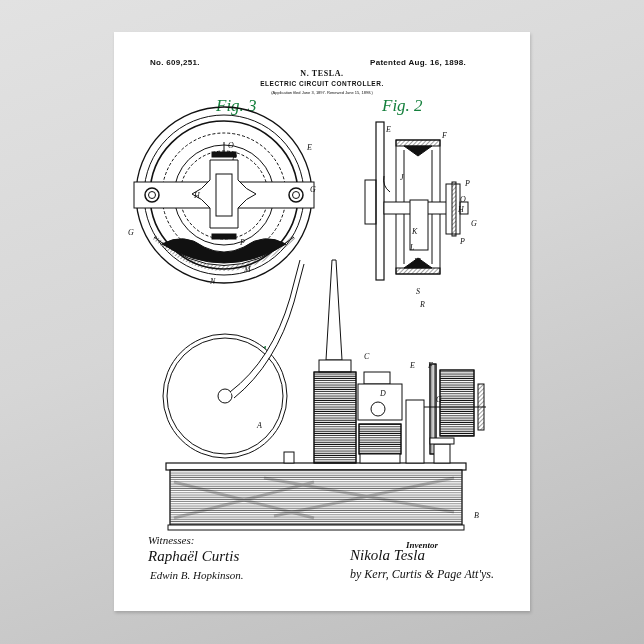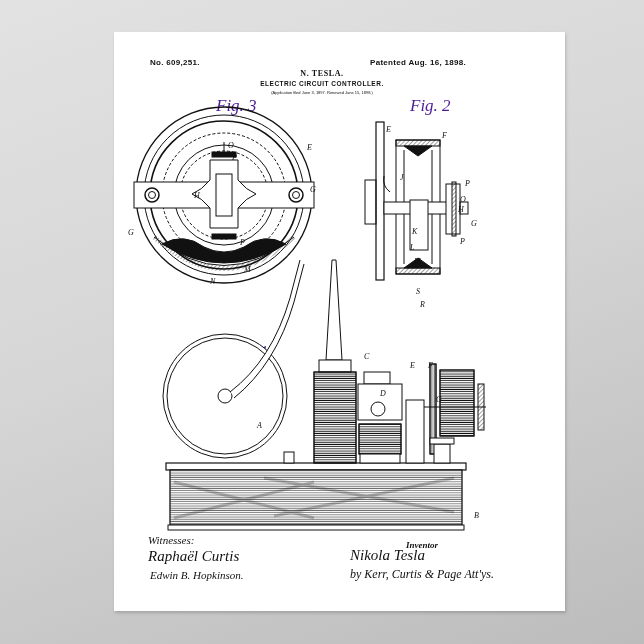--- a/index.html
+++ b/index.html
@@ -2,33 +2,33 @@
 <html><head>
 <meta charset="utf-8">
 <style>
   html, body { margin:0; padding:0; }
   body {
     width:644px; height:644px; overflow:hidden; position:relative;
     background: linear-gradient(160deg, #e2e2e2 0%, #d6d6d6 45%, #bcbcbc 100%);
     font-family: "Liberation Sans", sans-serif;
   }
   .poster {
-    position:absolute; left:114px; top:32px; width:451px; height:579px;
+    position:absolute; left:114px; top:32px; width:416px; height:579px;
     background:#ffffff;
     box-shadow: 1px 2px 3px rgba(0,0,0,0.18);
   }
   .hdr { position:absolute; font-family:"Liberation Sans", sans-serif; font-weight:bold; color:#111; white-space:nowrap; }
   .patno { left:36px; top:26px; font-size:8px; letter-spacing:0.3px; }
   .patdate { left:256px; top:26px; font-size:8px; letter-spacing:0.3px;text-align:center; }
   .inventor { left:0; width:416px; text-align:center; top:37px; font-size:8px; letter-spacing:0.6px;font-family:Liberation Serif, serif; }
   .title { left:0; width:416px; text-align:center; top:48px; font-size:6.5px; letter-spacing:0.5px; }
   .appl { left:0; width:416px; text-align:center; top:58px; font-size:4px; font-weight:normal; }
-  .figlabel { position:absolute; font-family:"Liberation Serif", serif; font-style:italic; font-size:17px; color:#4c1d95; }
+  .figlabel { position:absolute; font-family:"Liberation Serif", serif; font-style:italic; font-size:17px; color:#15803d; }
   .fig3l { left:102px; top:64px; }
-  .fig2l { left:296px; top:64px; }
+  .fig2l { left:268px; top:64px; }
   .fig1l { left:118px; top:270px;margin-top:40px; }
   svg.draw { position:absolute; left:0; top:0; }
   .script { position:absolute; font-family:"Liberation Serif", serif; font-style:italic; color:#111; white-space:nowrap; }
   .witnesses { left:34px; top:502px; font-size:11px;font-style:italic; }
   .w1 { left:34px; top:516px; font-size:15px; }
   .w2 { left:36px; top:537px; font-size:11px; }
   .invlabel { left:292px; top:508px; font-size:9px; font-weight:bold; }
   .sig { left:236px; top:515px; font-size:15px; }
   .atty { left:236px; top:535px; font-size:12px; }
 </style>

